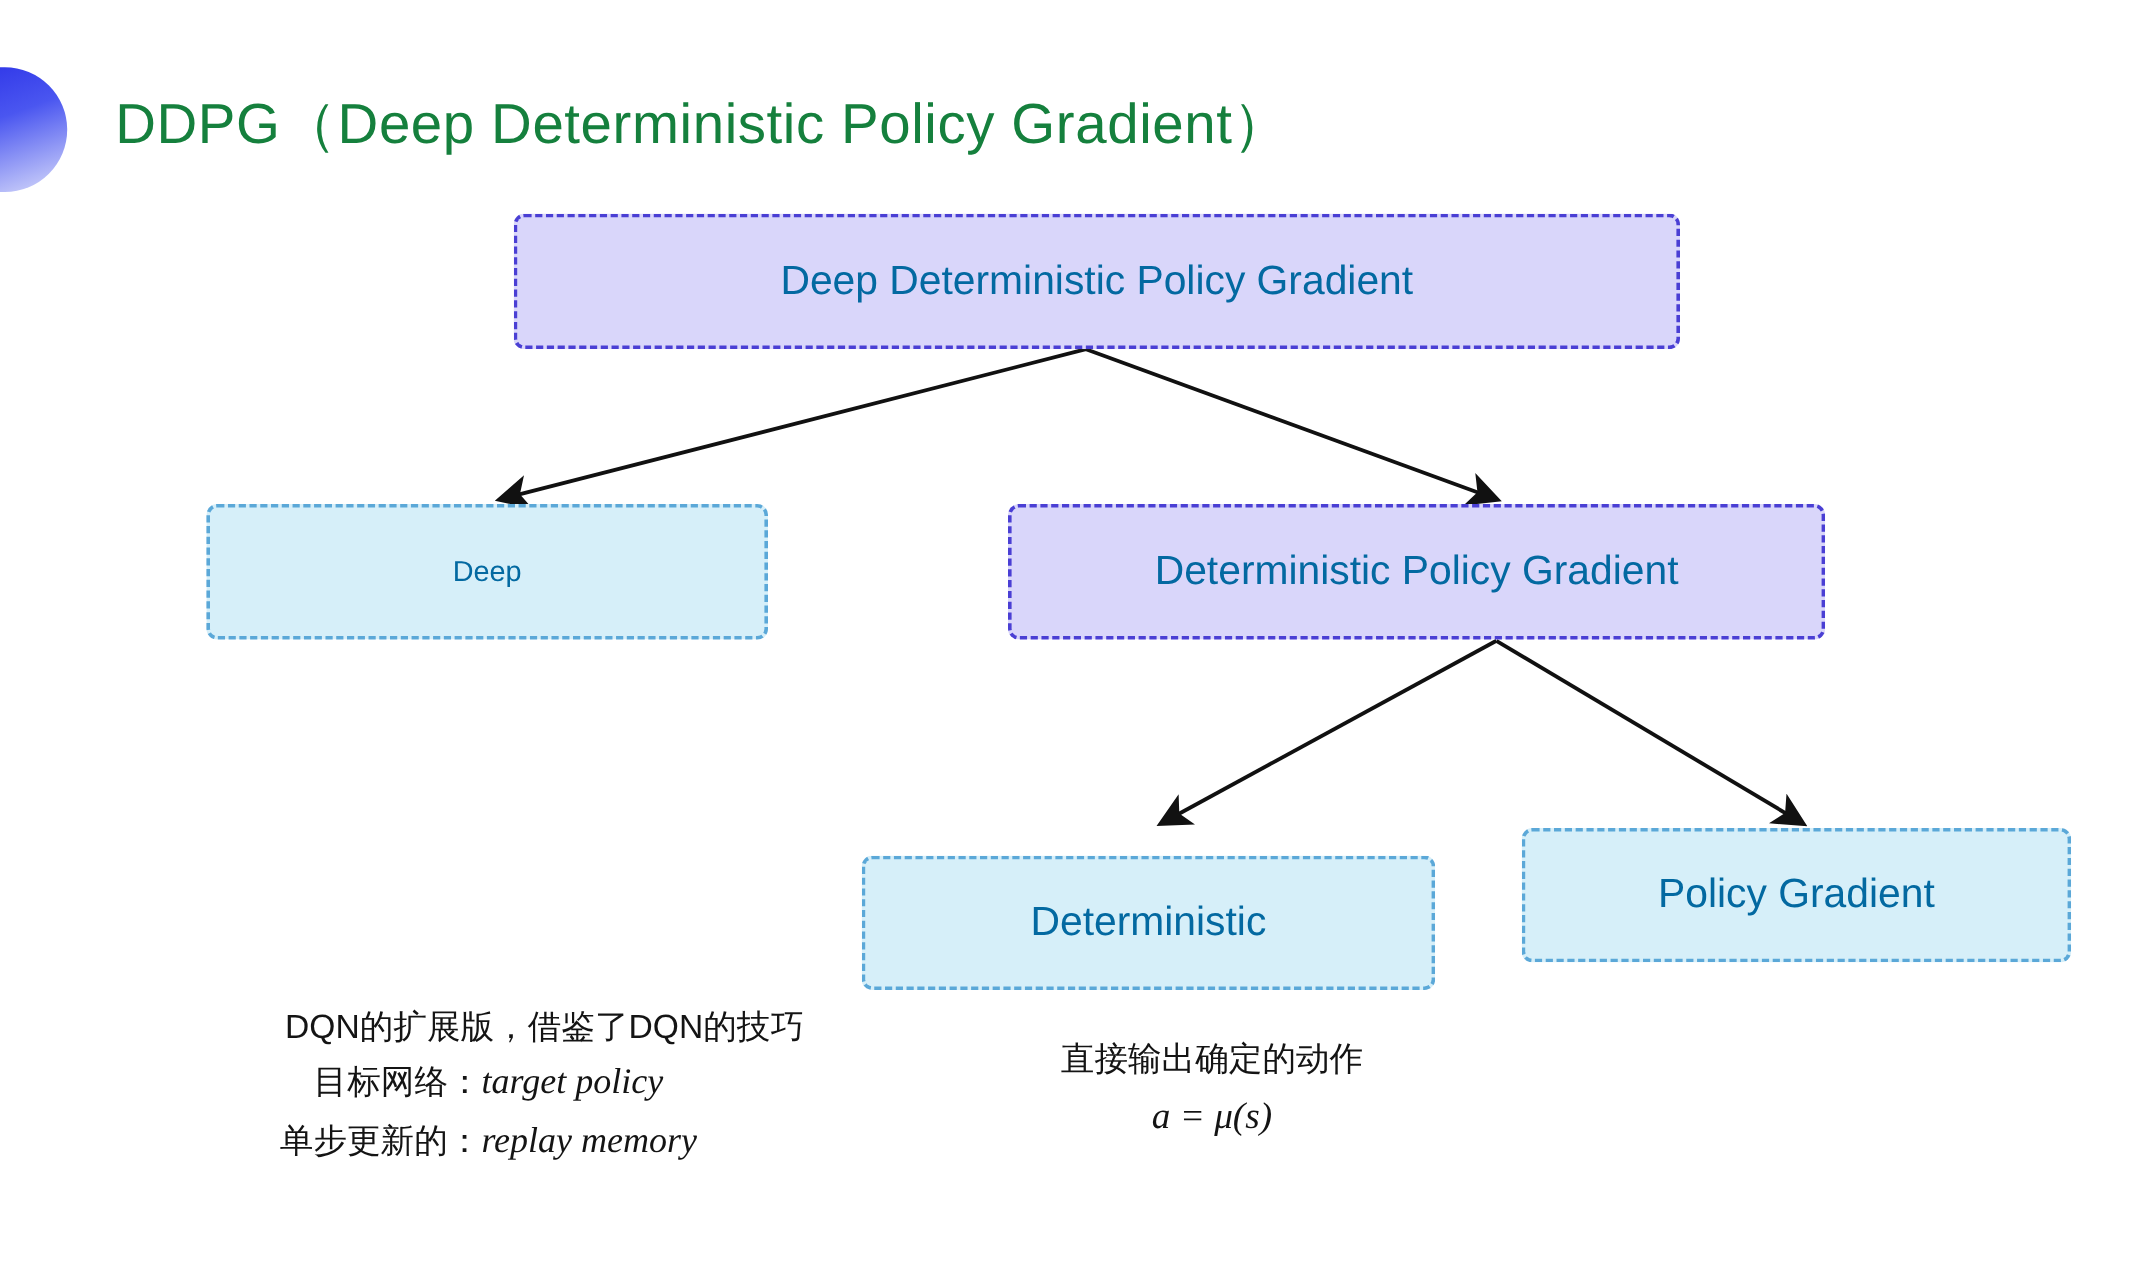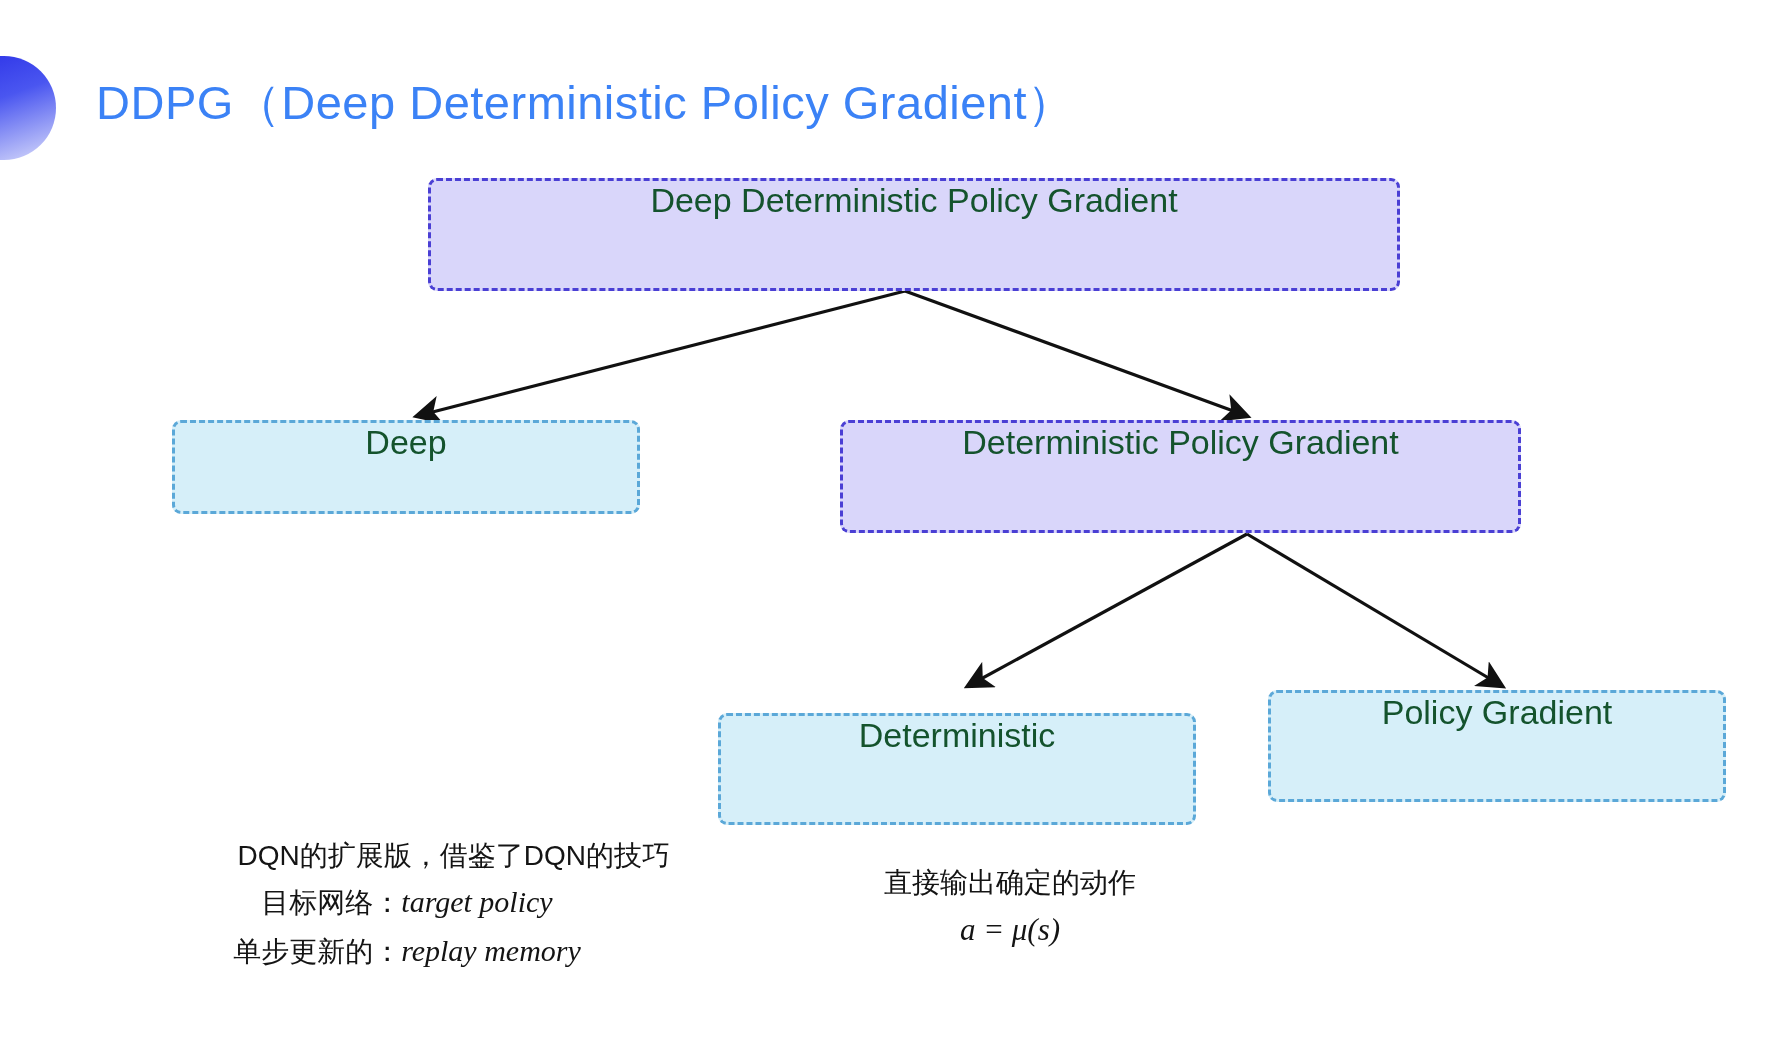--- a/index.html
+++ b/index.html
@@ -15,49 +15,49 @@
   
   #title-bullet{
     position:absolute;left:-22px;top:56px;
     width:78px;height:104px;
     border-radius:0 60px 60px 0;
     background:linear-gradient(160deg,#2f36e8 0%,#4a56f0 38%,#8f97f5 68%,#d9dcfb 100%);
   }
   #page-title{
     position:absolute;left:96px;top:72px;
     font-size:47px;letter-spacing:.5px;
-    color:#3b82f6;white-space:nowrap;
+    color:#15803d;white-space:nowrap;
     font-weight:400;
   }
 
   
   #arrows{position:absolute;left:0;top:0;width:1778px;height:1056px;pointer-events:none;}
 
   
   .node{
     position:absolute;
     box-sizing:border-box;
-    display:flex;align-items:flex-start;justify-content:center;
+    display:flex;align-items:center;justify-content:center;
     border-radius:9px;
-    color:#14532d;
+    color:#0369a1;
     text-align:center;
     line-height:1.15;
     white-space:nowrap;
   }
   .node.purple{
     background:#d9d6fa;
     border:3px dashed #4a3fd4;
   }
   .node.cyan{
     background:#d6eff9;
     border:3px dashed #5ba8d8;
   }
 
   #node-root{left:428px;top:178px;width:972px;height:113px;font-size:34px;}
-  #node-deep{left:172px;top:420px;width:468px;height:94px;font-size:34px;}
+  #node-deep{left:172px;top:420px;width:468px;height:113px;font-size:24px;}
   #node-dpg{left:840px;top:420px;width:681px;height:113px;font-size:34px;}
   #node-deterministic{left:718px;top:713px;width:478px;height:112px;font-size:34px;}
   #node-policy-gradient{left:1268px;top:690px;width:458px;height:112px;font-size:34px;}
 
   
   .caption{
     position:absolute;
     color:#141414;
     text-align:center;
     white-space:nowrap;

